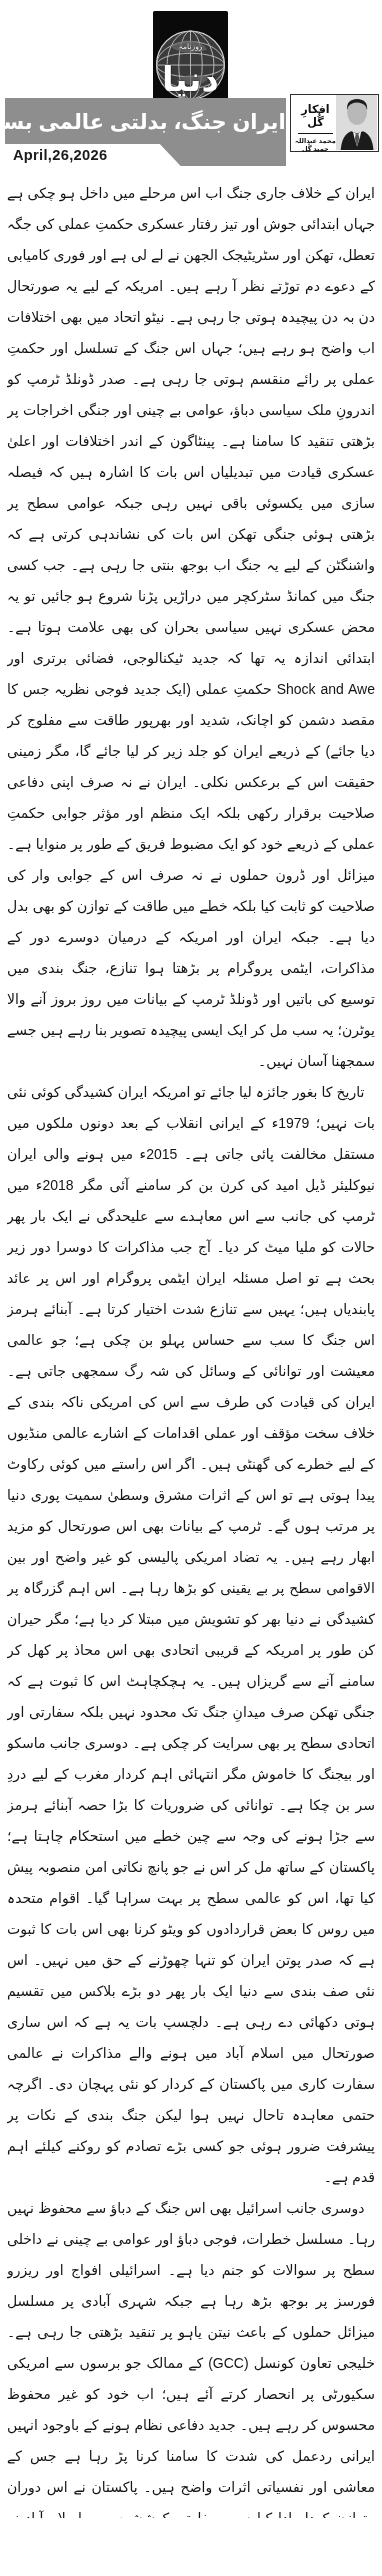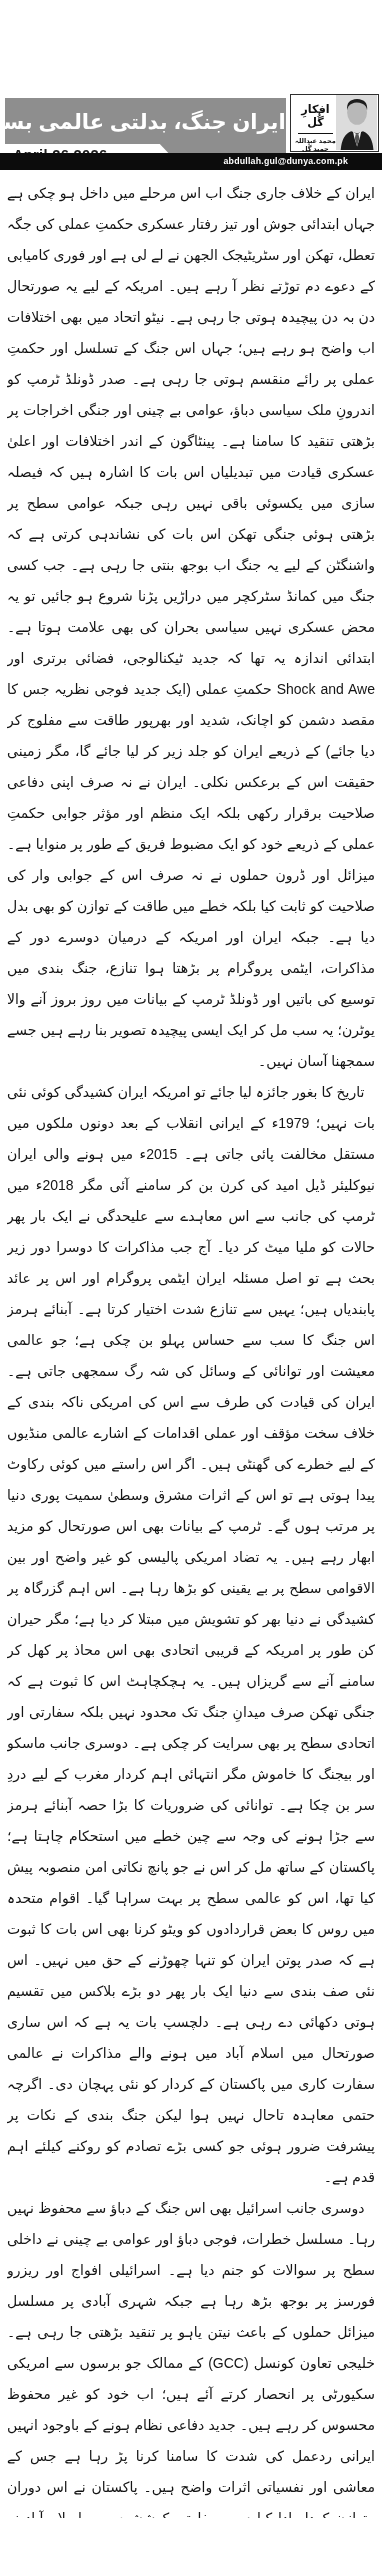--- a/index.html
+++ b/index.html
@@ -71,20 +71,38 @@
     font-size:14px;line-height:31px;overflow:hidden;
   }
   .article p{margin:0;padding:0;text-indent:10.6px;}
   .article p.first{text-indent:0;}
 </style>
 </head>
 <body>
 
 <div class="page">
 
+  <div class="masthead">
+    <div class="logo">
+      <svg width="75" height="104" viewBox="0 0 128 177">
+        <rect x="0" y="0" width="128" height="177" fill="#0a0a0a"></rect>
+        <circle cx="64" cy="92" r="58" fill="#3a3a3a" stroke="#cfcfcf" stroke-width="2"></circle>
+        <ellipse cx="64" cy="92" rx="20" ry="58" fill="none" stroke="#c4c4c4" stroke-width="1.5"></ellipse>
+        <ellipse cx="64" cy="92" rx="40" ry="58" fill="none" stroke="#c4c4c4" stroke-width="1.5"></ellipse>
+        <line x1="64" y1="34" x2="64" y2="150" stroke="#c4c4c4" stroke-width="1.5"></line>
+        <ellipse cx="64" cy="92" rx="58" ry="20" fill="none" stroke="#c4c4c4" stroke-width="1.5"></ellipse>
+        <ellipse cx="64" cy="92" rx="58" ry="40" fill="none" stroke="#c4c4c4" stroke-width="1.5"></ellipse>
+        <line x1="6" y1="92" x2="122" y2="92" stroke="#c4c4c4" stroke-width="1.5"></line>
+        <path d="M30 60 q20 -14 44 -8 q14 4 18 14 q-18 8 -40 4 q-16 -3 -22 -10z" fill="#6b6b6b" opacity="0.7"></path>
+        <path d="M40 120 q22 10 46 2 q8 -4 10 -10 q-20 -6 -38 -2 q-12 3 -18 10z" fill="#6b6b6b" opacity="0.7"></path>
+      </svg>
+      <div class="logo-tagline">روزنامہ</div>
+      <div class="logo-name">دنیا</div>
+    </div>
+  </div>
 
   <div class="banner">
     <div class="headline">ایران جنگ، بدلتی عالمی بساط اور امن کی راہیں</div>
     <div class="date-strip">
       <span>April,26,2026</span>
     </div>
   </div>
 
   <div class="author-box">
     <div class="author-text">
@@ -97,23 +115,20 @@
         <rect x="0" y="0" width="70" height="94" fill="#dcdcdc"></rect>
         <ellipse cx="36" cy="30" rx="17" ry="21" fill="#b8b8b8"></ellipse>
         <path d="M19 26 q-2 -18 17 -19 q19 1 17 19 q-1 -8 -8 -11 q-10 -4 -18 0 q-7 3 -8 11z" fill="#1d1d1d"></path>
         <path d="M8 94 q2 -26 18 -32 l10 4 l10 -4 q16 6 18 32z" fill="#1b1b1b"></path>
         <path d="M29 62 l7 6 l7 -6 l-2 10 l-5 16 l-5 -16z" fill="#f2f2f2"></path>
         <path d="M34 66 l2 2 l2 -2 l2 8 l-4 14 l-4 -14z" fill="#555555"></path>
       </svg>
     </div>
   </div>
 
-  <div class="email-bar">
-    <span>abdullah.gul@dunya.com.pk</span>
-  </div>
 
   <div class="article">
     <p class="first">ایران کے خلاف جاری جنگ اب اس مرحلے میں داخل ہو چکی ہے جہاں ابتدائی جوش اور تیز رفتار عسکری حکمتِ عملی کی جگہ تعطل، تھکن اور سٹریٹیجک الجھن نے لے لی ہے اور فوری کامیابی کے دعوے دم توڑتے نظر آ رہے ہیں۔ امریکہ کے لیے یہ صورتحال دن بہ دن پیچیدہ ہوتی جا رہی ہے۔ نیٹو اتحاد میں بھی اختلافات اب واضح ہو رہے ہیں؛ جہاں اس جنگ کے تسلسل اور حکمتِ عملی پر رائے منقسم ہوتی جا رہی ہے۔ صدر ڈونلڈ ٹرمپ کو اندرونِ ملک سیاسی دباؤ، عوامی بے چینی اور جنگی اخراجات پر بڑھتی تنقید کا سامنا ہے۔ پینٹاگون کے اندر اختلافات اور اعلیٰ عسکری قیادت میں تبدیلیاں اس بات کا اشارہ ہیں کہ فیصلہ سازی میں یکسوئی باقی نہیں رہی جبکہ عوامی سطح پر بڑھتی ہوئی جنگی تھکن اس بات کی نشاندہی کرتی ہے کہ واشنگٹن کے لیے یہ جنگ اب بوجھ بنتی جا رہی ہے۔ جب کسی جنگ میں کمانڈ سٹرکچر میں دراڑیں پڑنا شروع ہو جائیں تو یہ محض عسکری نہیں سیاسی بحران کی بھی علامت ہوتا ہے۔ ابتدائی اندازہ یہ تھا کہ جدید ٹیکنالوجی، فضائی برتری اور Shock and Awe حکمتِ عملی (ایک جدید فوجی نظریہ جس کا مقصد دشمن کو اچانک، شدید اور بھرپور طاقت سے مفلوج کر دیا جائے) کے ذریعے ایران کو جلد زیر کر لیا جائے گا، مگر زمینی حقیقت اس کے برعکس نکلی۔ ایران نے نہ صرف اپنی دفاعی صلاحیت برقرار رکھی بلکہ ایک منظم اور مؤثر جوابی حکمتِ عملی کے ذریعے خود کو ایک مضبوط فریق کے طور پر منوایا ہے۔ میزائل اور ڈرون حملوں نے نہ صرف اس کے جوابی وار کی صلاحیت کو ثابت کیا بلکہ خطے میں طاقت کے توازن کو بھی بدل دیا ہے۔ جبکہ ایران اور امریکہ کے درمیان دوسرے دور کے مذاکرات، ایٹمی پروگرام پر بڑھتا ہوا تنازع، جنگ بندی میں توسیع کی باتیں اور ڈونلڈ ٹرمپ کے بیانات میں روز بروز آنے والا یوٹرن؛ یہ سب مل کر ایک ایسی پیچیدہ تصویر بنا رہے ہیں جسے سمجھنا آسان نہیں۔</p>
     <p>تاریخ کا بغور جائزہ لیا جائے تو امریکہ ایران کشیدگی کوئی نئی بات نہیں؛ 1979ء کے ایرانی انقلاب کے بعد دونوں ملکوں میں مستقل مخالفت پائی جاتی ہے۔ 2015ء میں ہونے والی ایران نیوکلیئر ڈیل امید کی کرن بن کر سامنے آئی مگر 2018ء میں ٹرمپ کی جانب سے اس معاہدے سے علیحدگی نے ایک بار پھر حالات کو ملیا میٹ کر دیا۔ آج جب مذاکرات کا دوسرا دور زیر بحث ہے تو اصل مسئلہ ایران ایٹمی پروگرام اور اس پر عائد پابندیاں ہیں؛ یہیں سے تنازع شدت اختیار کرتا ہے۔ آبنائے ہرمز اس جنگ کا سب سے حساس پہلو بن چکی ہے؛ جو عالمی معیشت اور توانائی کے وسائل کی شہ رگ سمجھی جاتی ہے۔ ایران کی قیادت کی طرف سے اس کی امریکی ناکہ بندی کے خلاف سخت مؤقف اور عملی اقدامات کے اشارے عالمی منڈیوں کے لیے خطرے کی گھنٹی ہیں۔ اگر اس راستے میں کوئی رکاوٹ پیدا ہوتی ہے تو اس کے اثرات مشرق وسطیٰ سمیت پوری دنیا پر مرتب ہوں گے۔ ٹرمپ کے بیانات بھی اس صورتحال کو مزید ابھار رہے ہیں۔ یہ تضاد امریکی پالیسی کو غیر واضح اور بین الاقوامی سطح پر بے یقینی کو بڑھا رہا ہے۔ اس اہم گزرگاہ پر کشیدگی نے دنیا بھر کو تشویش میں مبتلا کر دیا ہے؛ مگر حیران کن طور پر امریکہ کے قریبی اتحادی بھی اس محاذ پر کھل کر سامنے آنے سے گریزاں ہیں۔ یہ ہچکچاہٹ اس کا ثبوت ہے کہ جنگی تھکن صرف میدانِ جنگ تک محدود نہیں بلکہ سفارتی اور اتحادی سطح پر بھی سرایت کر چکی ہے۔ دوسری جانب ماسکو اور بیجنگ کا خاموش مگر انتہائی اہم کردار مغرب کے لیے دردِ سر بن چکا ہے۔ توانائی کی ضروریات کا بڑا حصہ آبنائے ہرمز سے جڑا ہونے کی وجہ سے چین خطے میں استحکام چاہتا ہے؛ پاکستان کے ساتھ مل کر اس نے جو پانچ نکاتی امن منصوبہ پیش کیا تھا، اس کو عالمی سطح پر بہت سراہا گیا۔ اقوام متحدہ میں روس کا بعض قراردادوں کو ویٹو کرنا بھی اس بات کا ثبوت ہے کہ صدر پوتن ایران کو تنہا چھوڑنے کے حق میں نہیں۔ اس نئی صف بندی سے دنیا ایک بار پھر دو بڑے بلاکس میں تقسیم ہوتی دکھائی دے رہی ہے۔ دلچسپ بات یہ ہے کہ اس ساری صورتحال میں اسلام آباد میں ہونے والے مذاکرات نے عالمی سفارت کاری میں پاکستان کے کردار کو نئی پہچان دی۔ اگرچہ حتمی معاہدہ تاحال نہیں ہوا لیکن جنگ بندی کے نکات پر پیشرفت ضرور ہوئی جو کسی بڑے تصادم کو روکنے کیلئے اہم قدم ہے۔</p>
     <p>دوسری جانب اسرائیل بھی اس جنگ کے دباؤ سے محفوظ نہیں رہا۔ مسلسل خطرات، فوجی دباؤ اور عوامی بے چینی نے داخلی سطح پر سوالات کو جنم دیا ہے۔ اسرائیلی افواج اور ریزرو فورسز پر بوجھ بڑھ رہا ہے جبکہ شہری آبادی پر مسلسل میزائل حملوں کے باعث نیتن یاہو پر تنقید بڑھتی جا رہی ہے۔ خلیجی تعاون کونسل (GCC) کے ممالک جو برسوں سے امریکی سکیورٹی پر انحصار کرتے آئے ہیں؛ اب خود کو غیر محفوظ محسوس کر رہے ہیں۔ جدید دفاعی نظام ہونے کے باوجود انہیں ایرانی ردعمل کی شدت کا سامنا کرنا پڑ رہا ہے جس کے معاشی اور نفسیاتی اثرات واضح ہیں۔ پاکستان نے اس دوران متوازن کردار ادا کیا ہے۔ سفارتی کوششوں سے اسلام آباد نے خلیجی ممالک کو ایران کے خلاف کشیدگی بڑھانے سے روکا اور ممکنہ تباہ کن نتائج کی نشاندہی کی۔ ایران کی سب سے بڑی طاقت اس کی عسکری برتری نہیں بلکہ اس کی حکمتِ عملی ہے۔ اس نے روایتی جنگ کے بجائے غیر روایتی اور غیر مرکزی طریقہ اختیار کیا ہے جس میں بکھرے ہوئے نیٹ ورکس، اتحادی گروہوں اور محدود وسائل کے مؤثر استعمال کے ذریعے بڑے دشمن کو الجھایا جاتا ہے۔ یہی حکمتِ عملی اسے ایک طویل جنگ میں برتری دیتی ہے۔ شدید بمباری کے باوجود ایران نے جوابی حملوں کی صلاحیت برقرار رکھی اور بتدریج زیادہ جدید ہتھیاروں کا استعمال کرنے لگا؛ جن میں درست نشانہ لگانے والے بیلسٹک اور ہائپرسونک میزائل بھی شامل تھے؛ ساتھ ہی اس کا ڈرون نظام بھی مؤثر ہے۔ ان ہتھیاروں نے ایران کو زیادہ درستگی اور سٹریٹیجک اثر حاصل کرنے میں مدد دی۔ داخلی سطح پر ایرانی حکومت کو عوامی حمایت حاصل نظر آتی ہے اور قوم پرستی کے جذبات نے مزاحمت کو تقویت دی۔</p>
 
   </div>
 
 </div>
 

